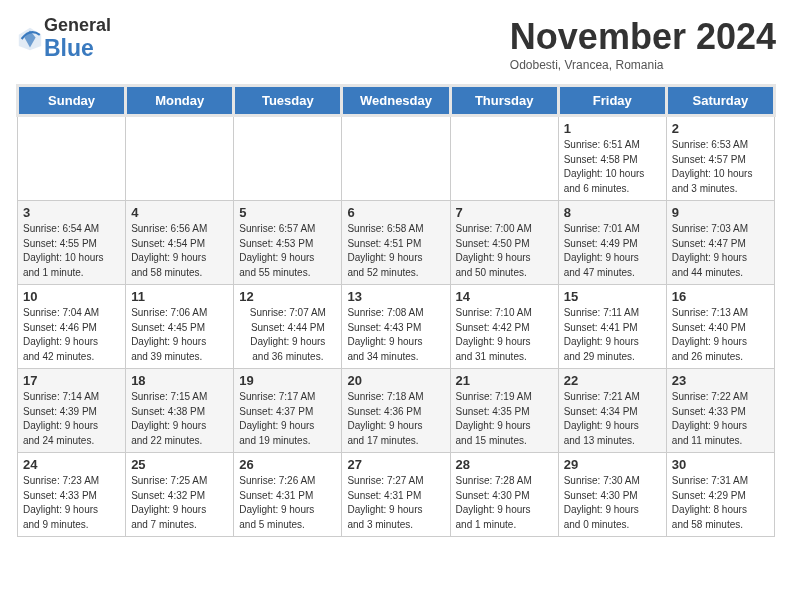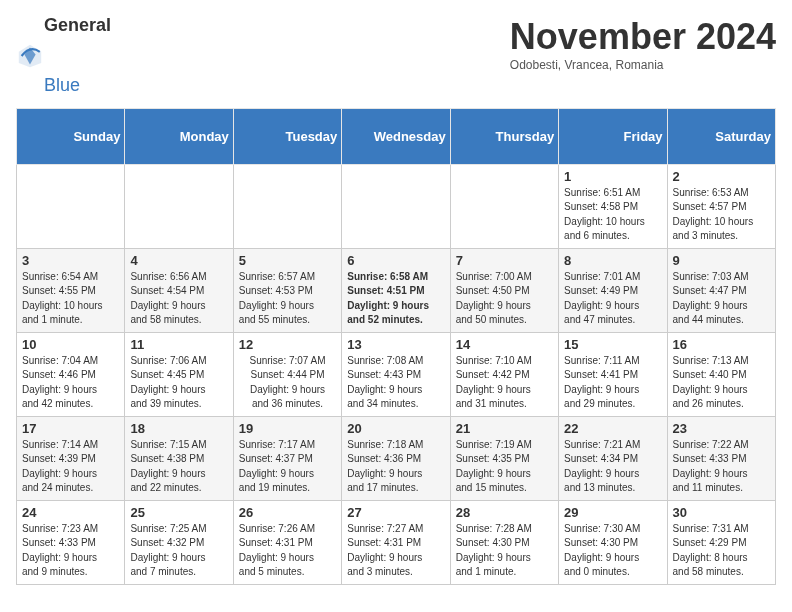--- a/index.html
+++ b/index.html
@@ -25,24 +25,23 @@
       display: flex;
       flex-direction: column;
       line-height: 1.1;
     }
     .logo-general {
       font-size: 18px;
       font-weight: bold;
       color: #333;
     }
     .logo-blue {
-      font-size: 18px;
-      font-weight: normal;
+      font-size: 23px;
+      font-weight: bold;
       color: #3a7abf;
-      margin-top: 40px;
     }
     .logo-icon {
       width: 28px;
       height: 28px;
     }
     .title-block {
       text-align: left;
     }
     .month-title {
       font-size: 36px;
@@ -58,23 +57,23 @@
       border-collapse: collapse;
       table-layout: fixed;
     }
     thead tr {
       background-color: #3a7abf;
     }
     thead th {
       color: #fff;
       font-size: 13px;
       font-weight: bold;
-      padding: 20px 4px;
-      text-align: right;
-      border: 1px solid #e5e5e5;
+      padding: 6px 4px;
+      text-align: center;
+      border: 3px solid #e5e5e5;
     }
     tbody td {
       vertical-align: top;
       border: 1px solid #ccc;
       padding: 4px 5px;
       font-size: 10.5px;
       color: #333;
       height: 82px;
       background: #fff;
     }
@@ -168,21 +167,21 @@
         </td>
         <td>
           <span class="day-num">5</span>
           <div class="day-info" style="white-space: pre-line;">Sunrise: 6:57 AM
 Sunset: 4:53 PM
 Daylight: 9 hours
 and 55 minutes.</div>
         </td>
         <td>
           <span class="day-num">6</span>
-          <div class="day-info" style="white-space: pre-line; font-weight: bold;">Sunrise: 6:58 AM
+          <div class="day-info" style="white-space: pre-line;">Sunrise: 6:58 AM
 Sunset: 4:51 PM
 Daylight: 9 hours
 and 52 minutes.</div>
         </td>
         <td>
           <span class="day-num">7</span>
           <div class="day-info" style="white-space: pre-line;">Sunrise: 7:00 AM
 Sunset: 4:50 PM
 Daylight: 9 hours
 and 50 minutes.</div>

